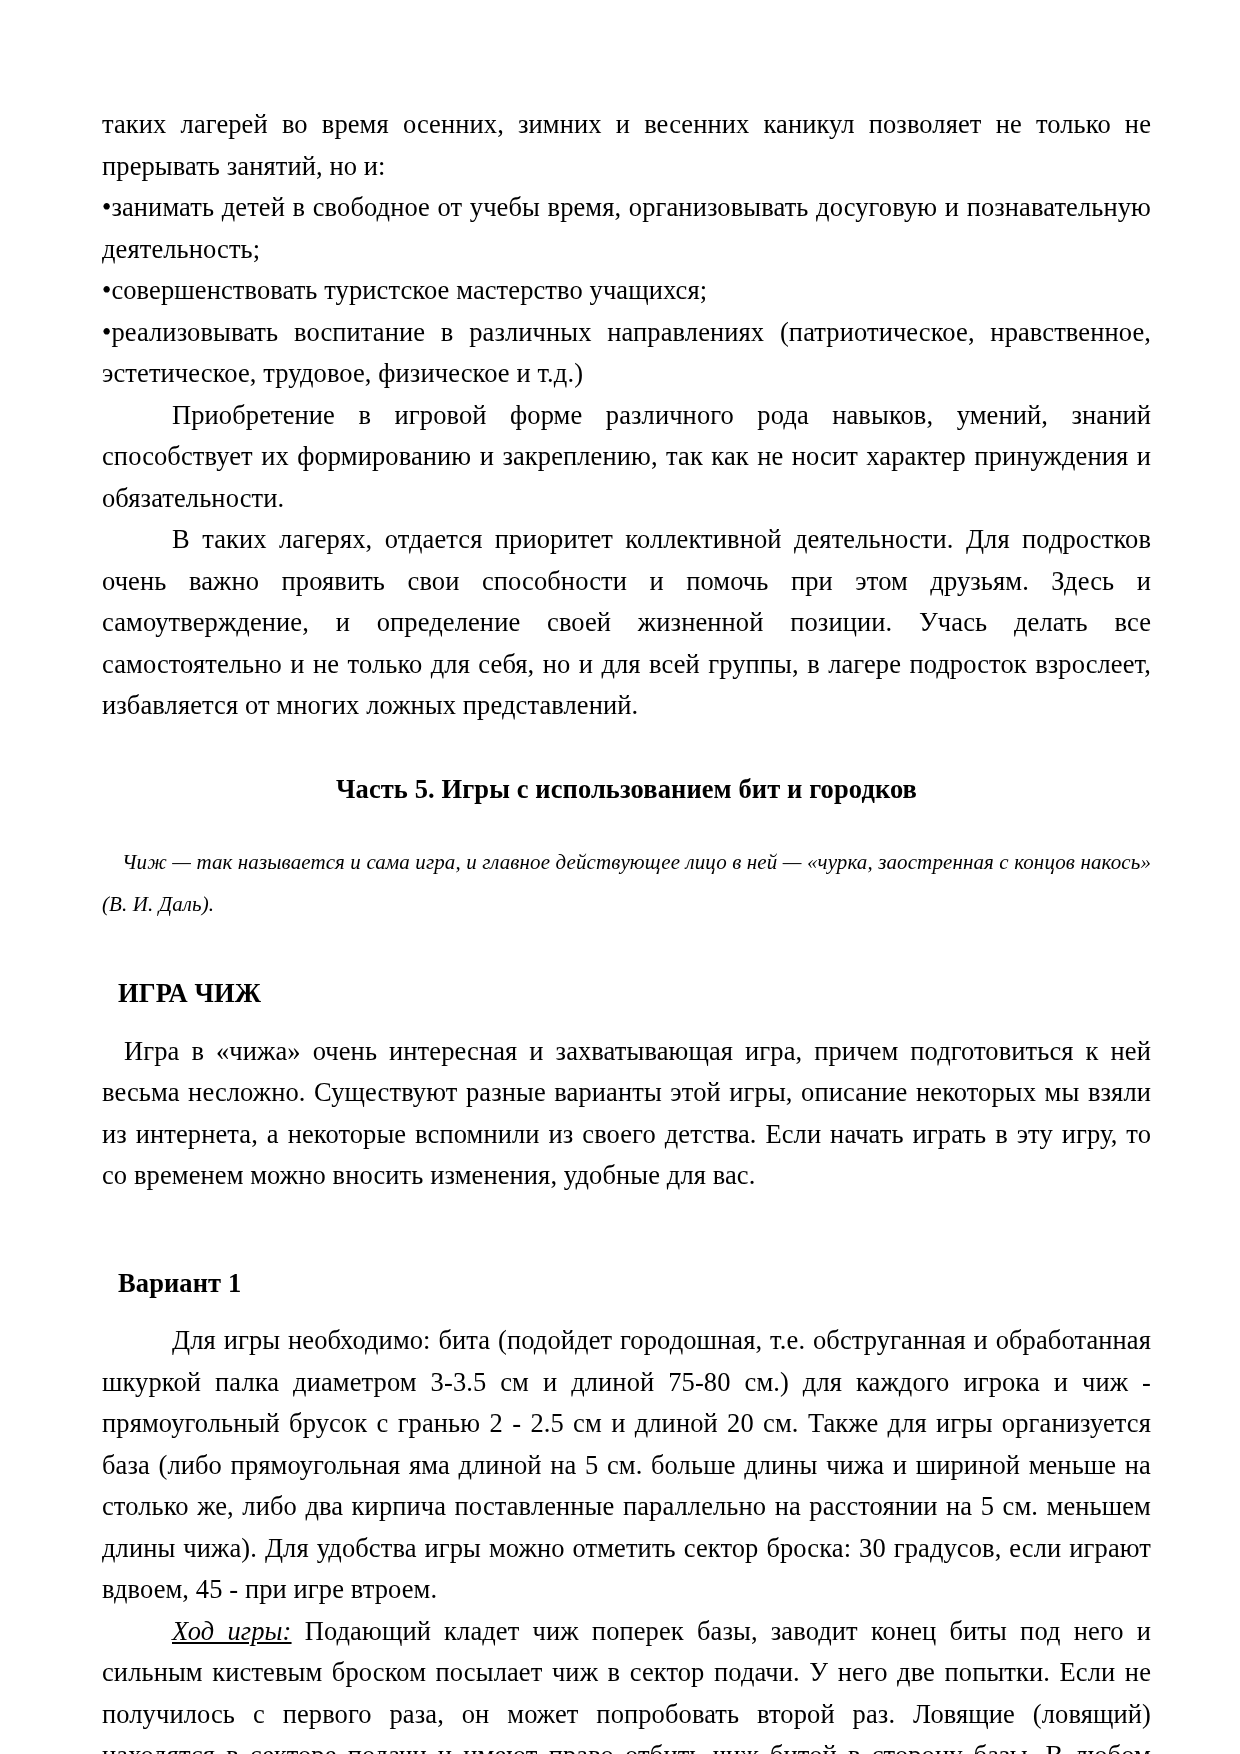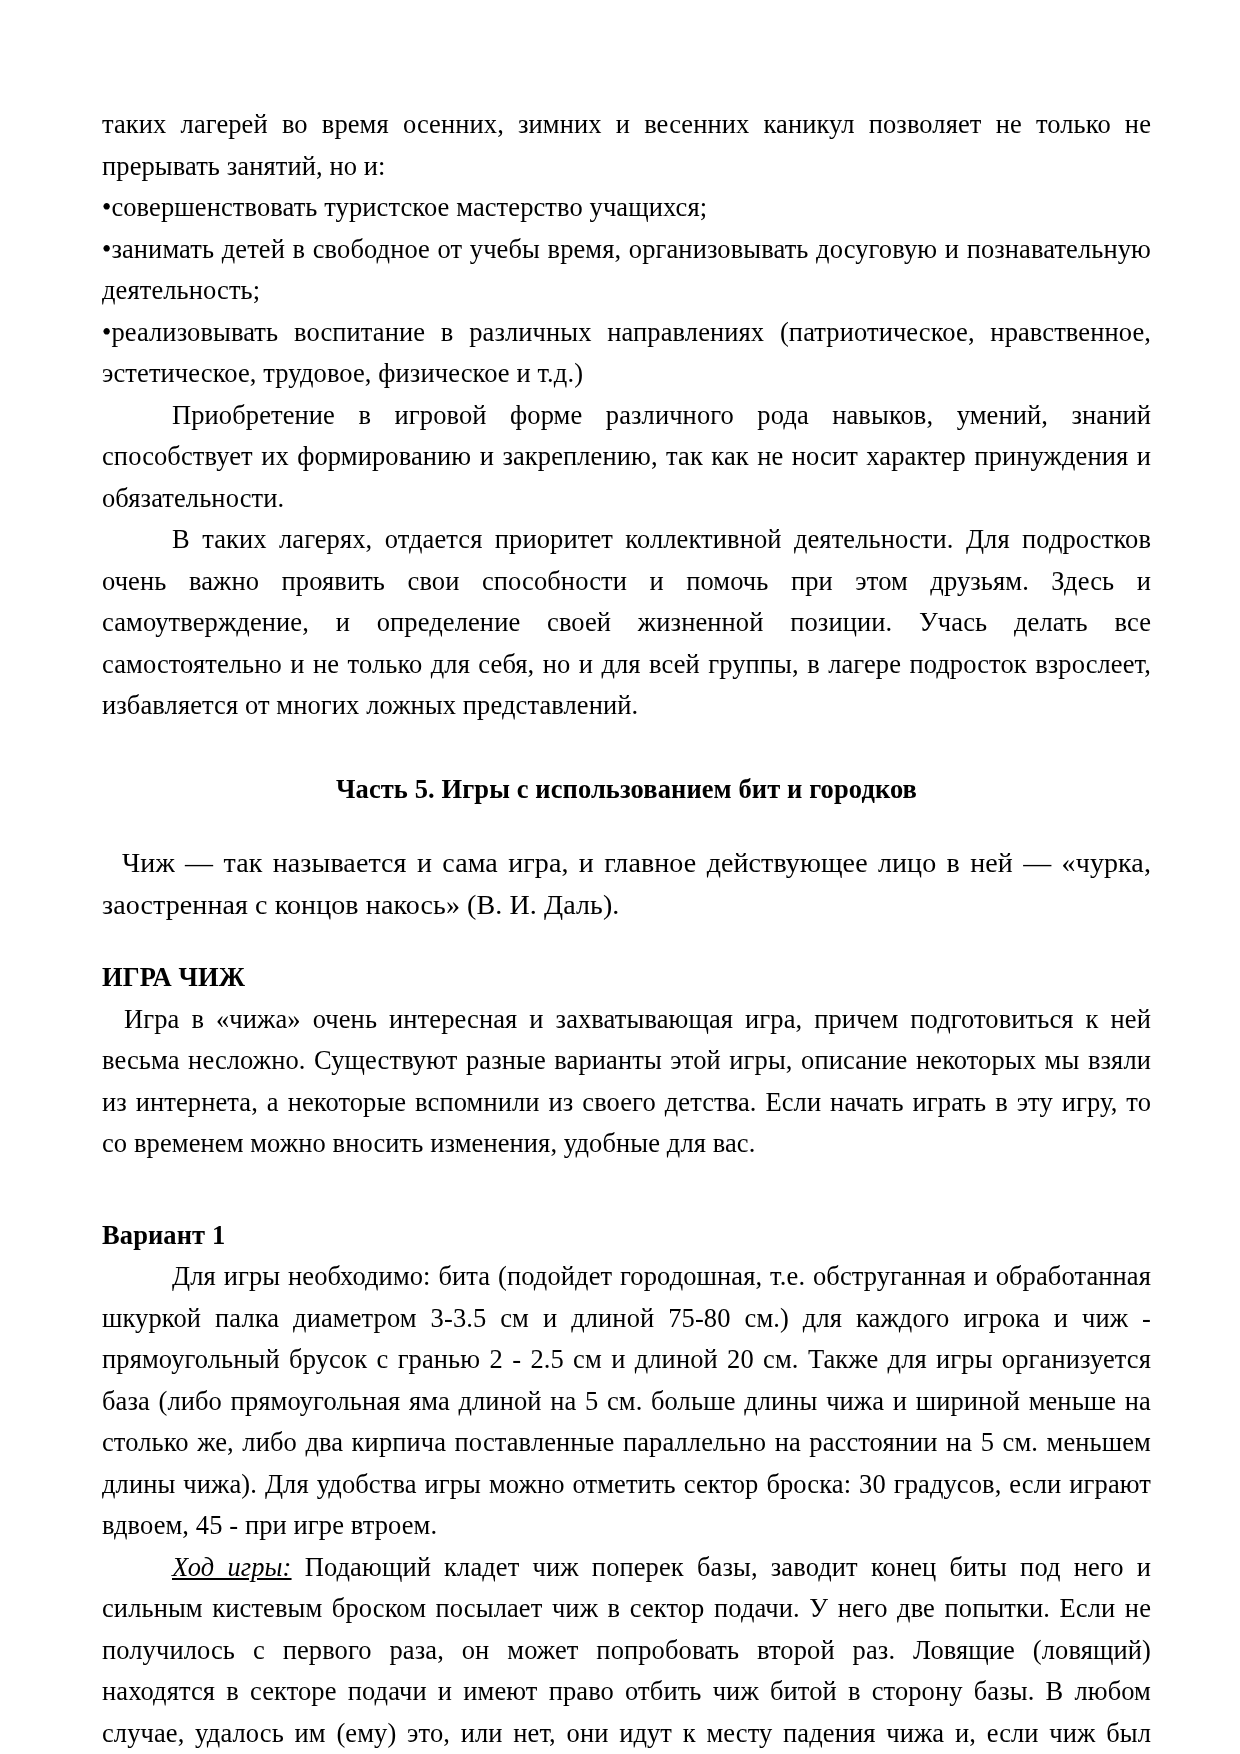--- a/index.html
+++ b/index.html
@@ -64,31 +64,32 @@
   .heading-center {
     margin: 0;
     text-align: center;
     font-weight: bold;
     font-size: 26.5px;
     line-height: 41.5px;
   }
 
   
   .heading-left {
-    margin: 0;
+    margin: 16px;
     text-align: left;
     font-weight: bold;
     font-size: 26.5px;
     line-height: 41.5px;
   }
 
   
   .epigraph {
     margin: 0;
-    font-size: 28px;
+    font-style: italic;
+    font-size: 21px;
     line-height: 41.5px;
     text-align: justify;
     text-indent: 20px;
   }
 
   .underline {
     text-decoration: underline;
     font-style: italic;
   }
   .spacer-md { height: 32px; }
@@ -99,23 +100,23 @@
   .para-tiny-indent { text-indent: 22px; }
 </style>
 </head>
 <body>
 
 <div class="page">
   <div class="content">
 
     <p class="para-flush">таких лагерей во время осенних, зимних и весенних каникул позволяет не только не прерывать занятий, но и:</p>
 
+    <p class="bullet-para"><span class="bullet-glyph">•</span><span class="bullet-text">занимать детей в свободное от учебы время, организовывать досуговую и познавательную деятельность;</span></p>
+
     <p class="bullet-para"><span class="bullet-glyph">•</span><span class="bullet-text">совершенствовать  туристское мастерство учащихся;</span></p>
-
-    <p class="bullet-para"><span class="bullet-glyph">•</span><span class="bullet-text">занимать детей в свободное от учебы время, организовывать досуговую и познавательную деятельность;</span></p>
 
     <p class="bullet-para"><span class="bullet-glyph">•</span><span class="bullet-text">реализовывать воспитание в различных направлениях (патриотическое, нравственное, эстетическое, трудовое, физическое и т.д.)</span></p>
 
     <p class="para-indent">Приобретение в игровой форме различного рода навыков, умений, знаний способствует их формированию и закреплению, так как не носит характер принуждения и обязательности.</p>
 
     <p class="para-indent">В таких лагерях, отдается приоритет коллективной деятельности. Для подростков очень важно проявить свои способности и помочь при этом друзьям. Здесь и самоутверждение, и определение своей жизненной позиции. Учась делать все самостоятельно и не только для себя, но и для всей группы, в лагере подросток взрослеет, избавляется от многих ложных представлений.</p>
 
     <div class="spacer-lg"></div>
 
     <p class="heading-center">Часть 5. Игры с использованием бит и городков</p>

